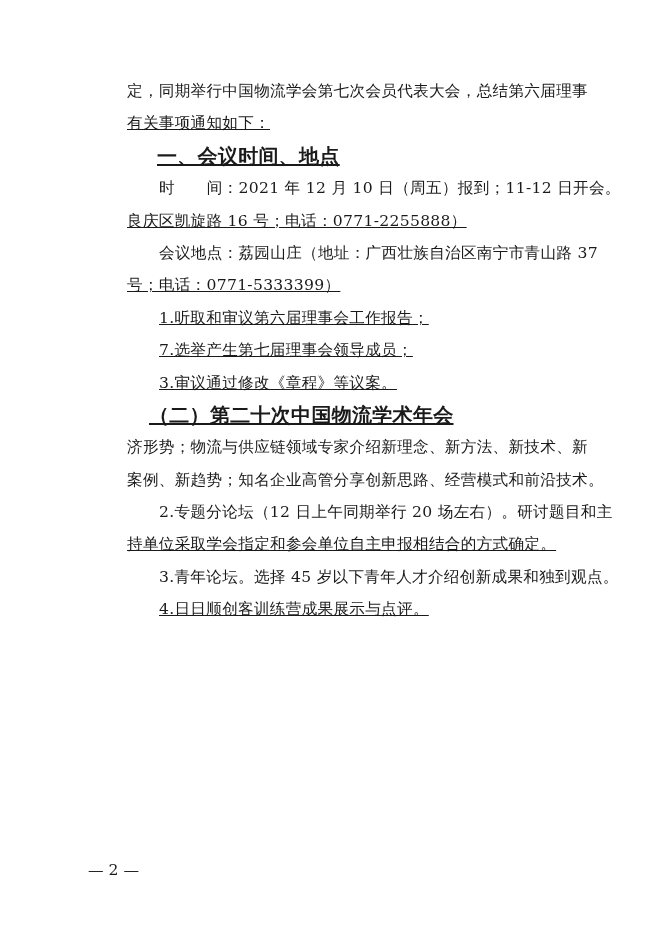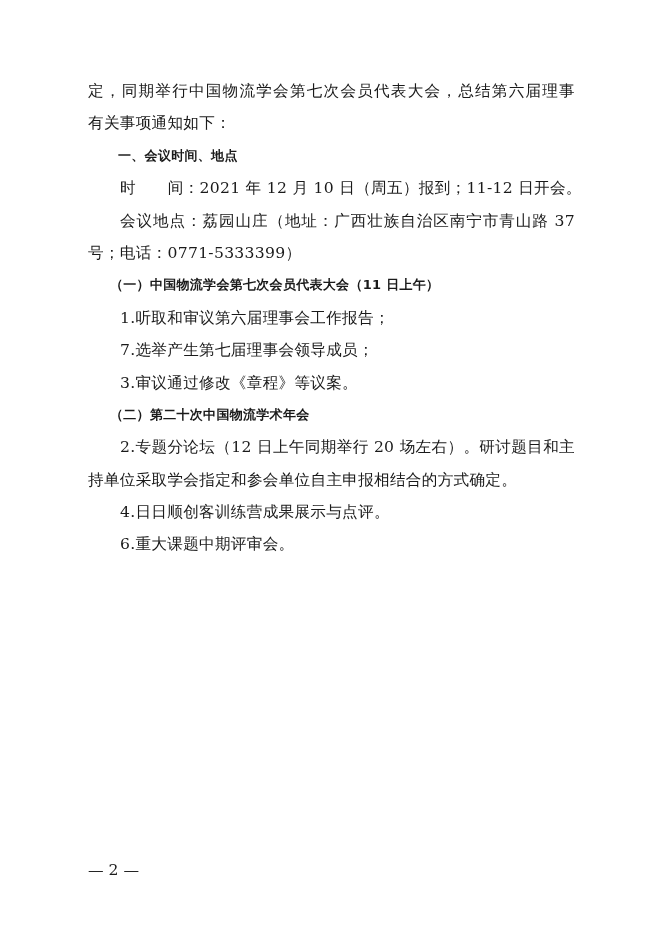--- a/index.html
+++ b/index.html
@@ -1,40 +1,42 @@
 <!DOCTYPE html>
 <html><head>
   <meta charset="utf-8">
   <style>
     html, body { margin: 0; padding: 0; background: #ffffff; }
     body { width: 662px; height: 936px; position: relative; overflow: hidden;
       font-family: "DejaVu Serif", "Liberation Serif", serif; color: #1a1a1a; }
     .page { position: absolute; left: 88px; top: 75px; width: 487px; }
     .line { height: 32.4px; line-height: 32.4px; font-size: 15.6px; white-space: nowrap;
-      text-align: justify; text-align-last: justify; letter-spacing: 0.3px; }
-    .line.last { text-align-last: left; }
+      text-align: justify; text-align-last: justify; letter-spacing: 0.3px; margin-left: 39px; }
+    .line.last { text-align-last: left; text-decoration: underline; }
     .indent { padding-left: 32px; }
     .indent-h { padding-left: 30px; }
-    .bold { font-family: "DejaVu Sans", "Liberation Sans", sans-serif; font-weight: bold; font-size: 13px; }
+    .bold { font-family: "DejaVu Sans", "Liberation Sans", sans-serif; font-weight: bold; font-size: 20px; }
     .footer { position: absolute; left: 88px; top: 858px; font-size: 15.6px; line-height: 24px; }
   </style>
 </head>
 <body>
 
 <div class="page">
   <div class="line">定，同期举行中国物流学会第七次会员代表大会，总结第六届理事</div>
   <div class="line last">有关事项通知如下：</div>
   <div class="line last indent-h bold">一、会议时间、地点</div>
   <div class="line indent">时　　间：2021 年 12 月 10 日（周五）报到；11-12 日开会。</div>
+  <div class="line last">良庆区凯旋路 16 号；电话：0771-2255888）</div>
   <div class="line indent">会议地点：荔园山庄（地址：广西壮族自治区南宁市青山路 37</div>
   <div class="line last">号；电话：0771-5333399）</div>
-  <div class="line last indent-h bold" style="padding-left:22px">（一）中国物流学会第七次会员代表大会（11 日上午）</div>
   <div class="line last indent">1.听取和审议第六届理事会工作报告；</div>
   <div class="line last indent">7.选举产生第七届理事会领导成员；</div>
   <div class="line last indent">3.审议通过修改《章程》等议案。</div>
   <div class="line last indent-h bold" style="padding-left:22px">（二）第二十次中国物流学术年会</div>
+  <div class="line">济形势；物流与供应链领域专家介绍新理念、新方法、新技术、新</div>
+  <div class="line">案例、新趋势；知名企业高管分享创新思路、经营模式和前沿技术。</div>
   <div class="line indent">2.专题分论坛（12 日上午同期举行 20 场左右）。研讨题目和主</div>
   <div class="line last">持单位采取学会指定和参会单位自主申报相结合的方式确定。</div>
+  <div class="line indent">3.青年论坛。选择 45 岁以下青年人才介绍创新成果和独到观点。</div>
   <div class="line last indent">4.日日顺创客训练营成果展示与点评。</div>
-  <div class="line last indent">6.重大课题中期评审会。</div>
 </div>
 
 <div class="footer">— 2 —</div>
 
 </body></html>

